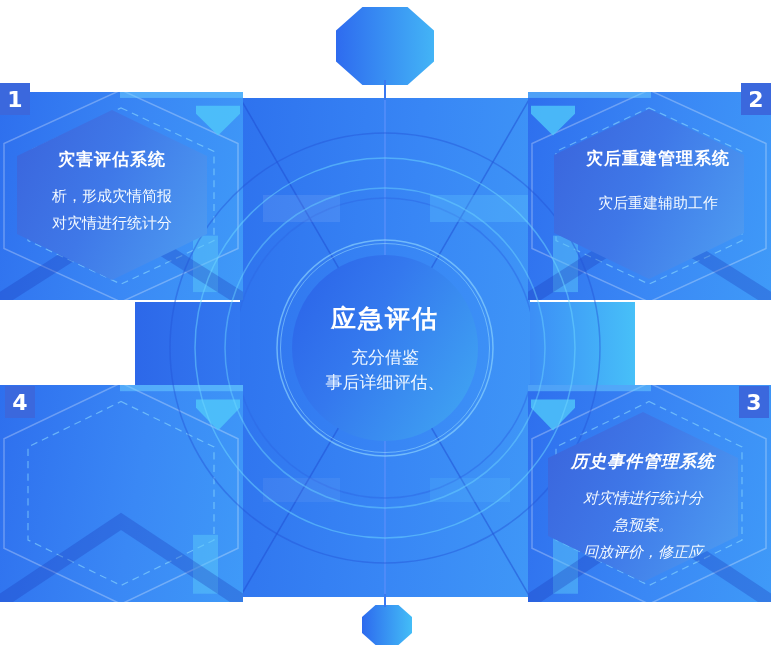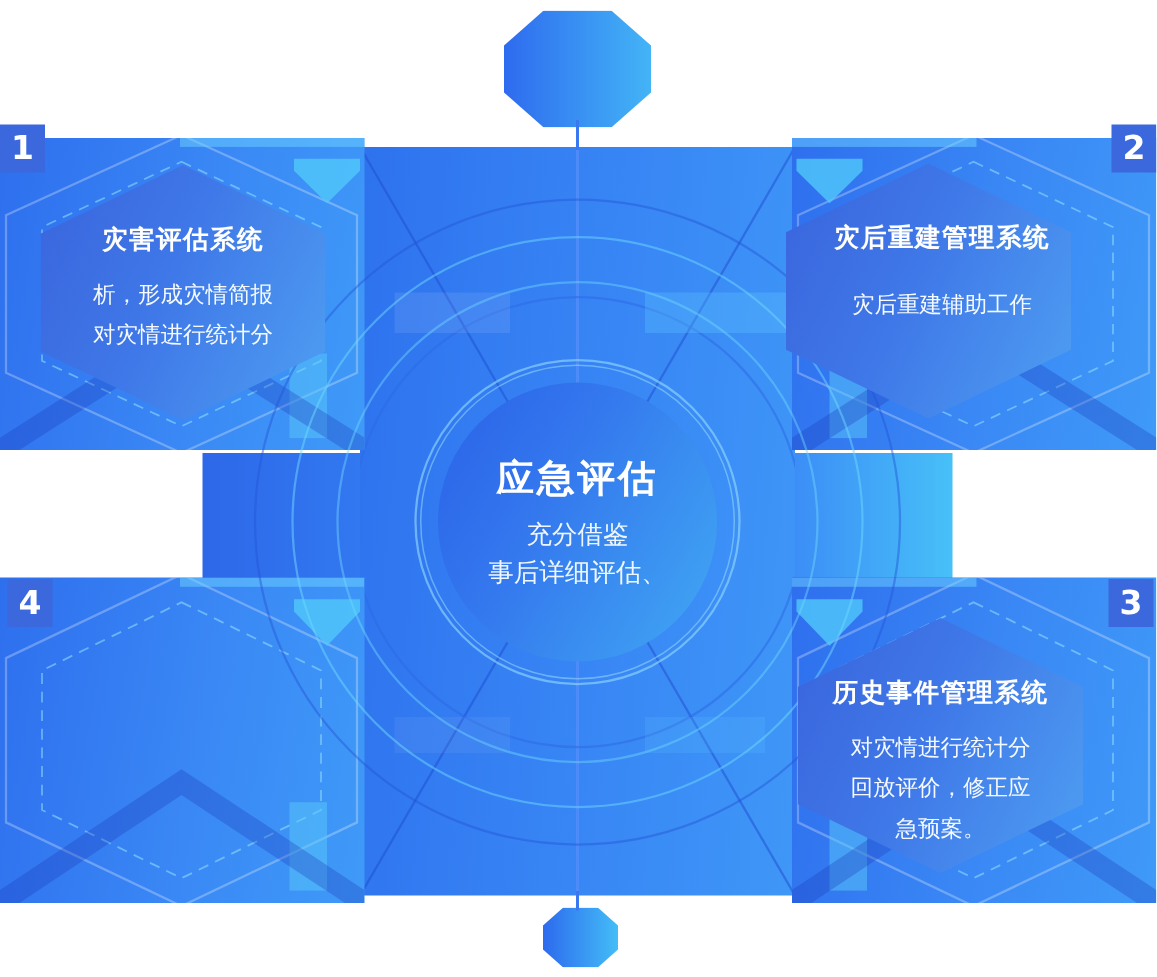--- a/index.html
+++ b/index.html
@@ -33,23 +33,23 @@
   .panel.bl{ left:0; top:385px; height:217px;}
   .panel svg{ position:absolute; inset:0; width:100%; height:100%; }
 
   
   .rings{ position:absolute; inset:0; z-index:3; pointer-events:none;}
 
   
   .hex{ position:absolute; width:190px; height:170px; z-index:4; text-align:center; color:#fff;
     clip-path:polygon(50% 0,100% 27%,100% 73%,50% 100%,0 73%,0 27%);
     background:linear-gradient(115deg,#3a64dc 0%,#3f78e8 45%,#4f9ff2 100%);}
-  .hex.h1{ left:27px;  top:110px;}
-  .hex.h2{ left:524px; top:109px;padding-left:18px;}
-  .hex.h3{ left:532px; top:412px;}
+  .hex.h1{ left:17px;  top:110px;}
+  .hex.h2{ left:554px; top:109px;padding-left:18px;}
+  .hex.h3{ left:548px; top:412px;font-style:italic;}
   .hex.h4{ left:28px;  top:412px;}
   .hex-title{ margin-top:38px; font-size:17px; font-weight:bold; letter-spacing:1px;}
   .hex-desc{ margin-top:12px; font-size:15px; line-height:27px; color:#f4faff;}
   .hex.h2 .hex-desc{ margin-top:20px;}
   .hex-desc div:empty{ display:none;}
 
   
   .badge{ position:absolute; width:30px; height:32px; background:#3b68dd; color:#fff;
     font-size:22px; font-weight:bold; display:flex; align-items:center; justify-content:center; z-index:5;}
   .badge.b1{ left:0;    top:83px;}
@@ -155,22 +155,22 @@
     <div class="hex-title">灾后重建管理系统</div>
     <div class="hex-desc">
       <div>灾后重建辅助工作</div>
 
     </div>
   </div>
   <div class="hex h3">
     <div class="hex-title">历史事件管理系统</div>
     <div class="hex-desc">
       <div>对灾情进行统计分</div>
+      <div>急预案。</div>
       <div>回放评价，修正应</div>
-      <div>急预案。</div>
     </div>
   </div>
 
   <div class="badge b1">1</div>
   <div class="badge b2">2</div>
   <div class="badge b3">3</div>
   <div class="badge b4">4</div>
 
   <div class="center-node">
     <div class="center-title">应急评估</div>

